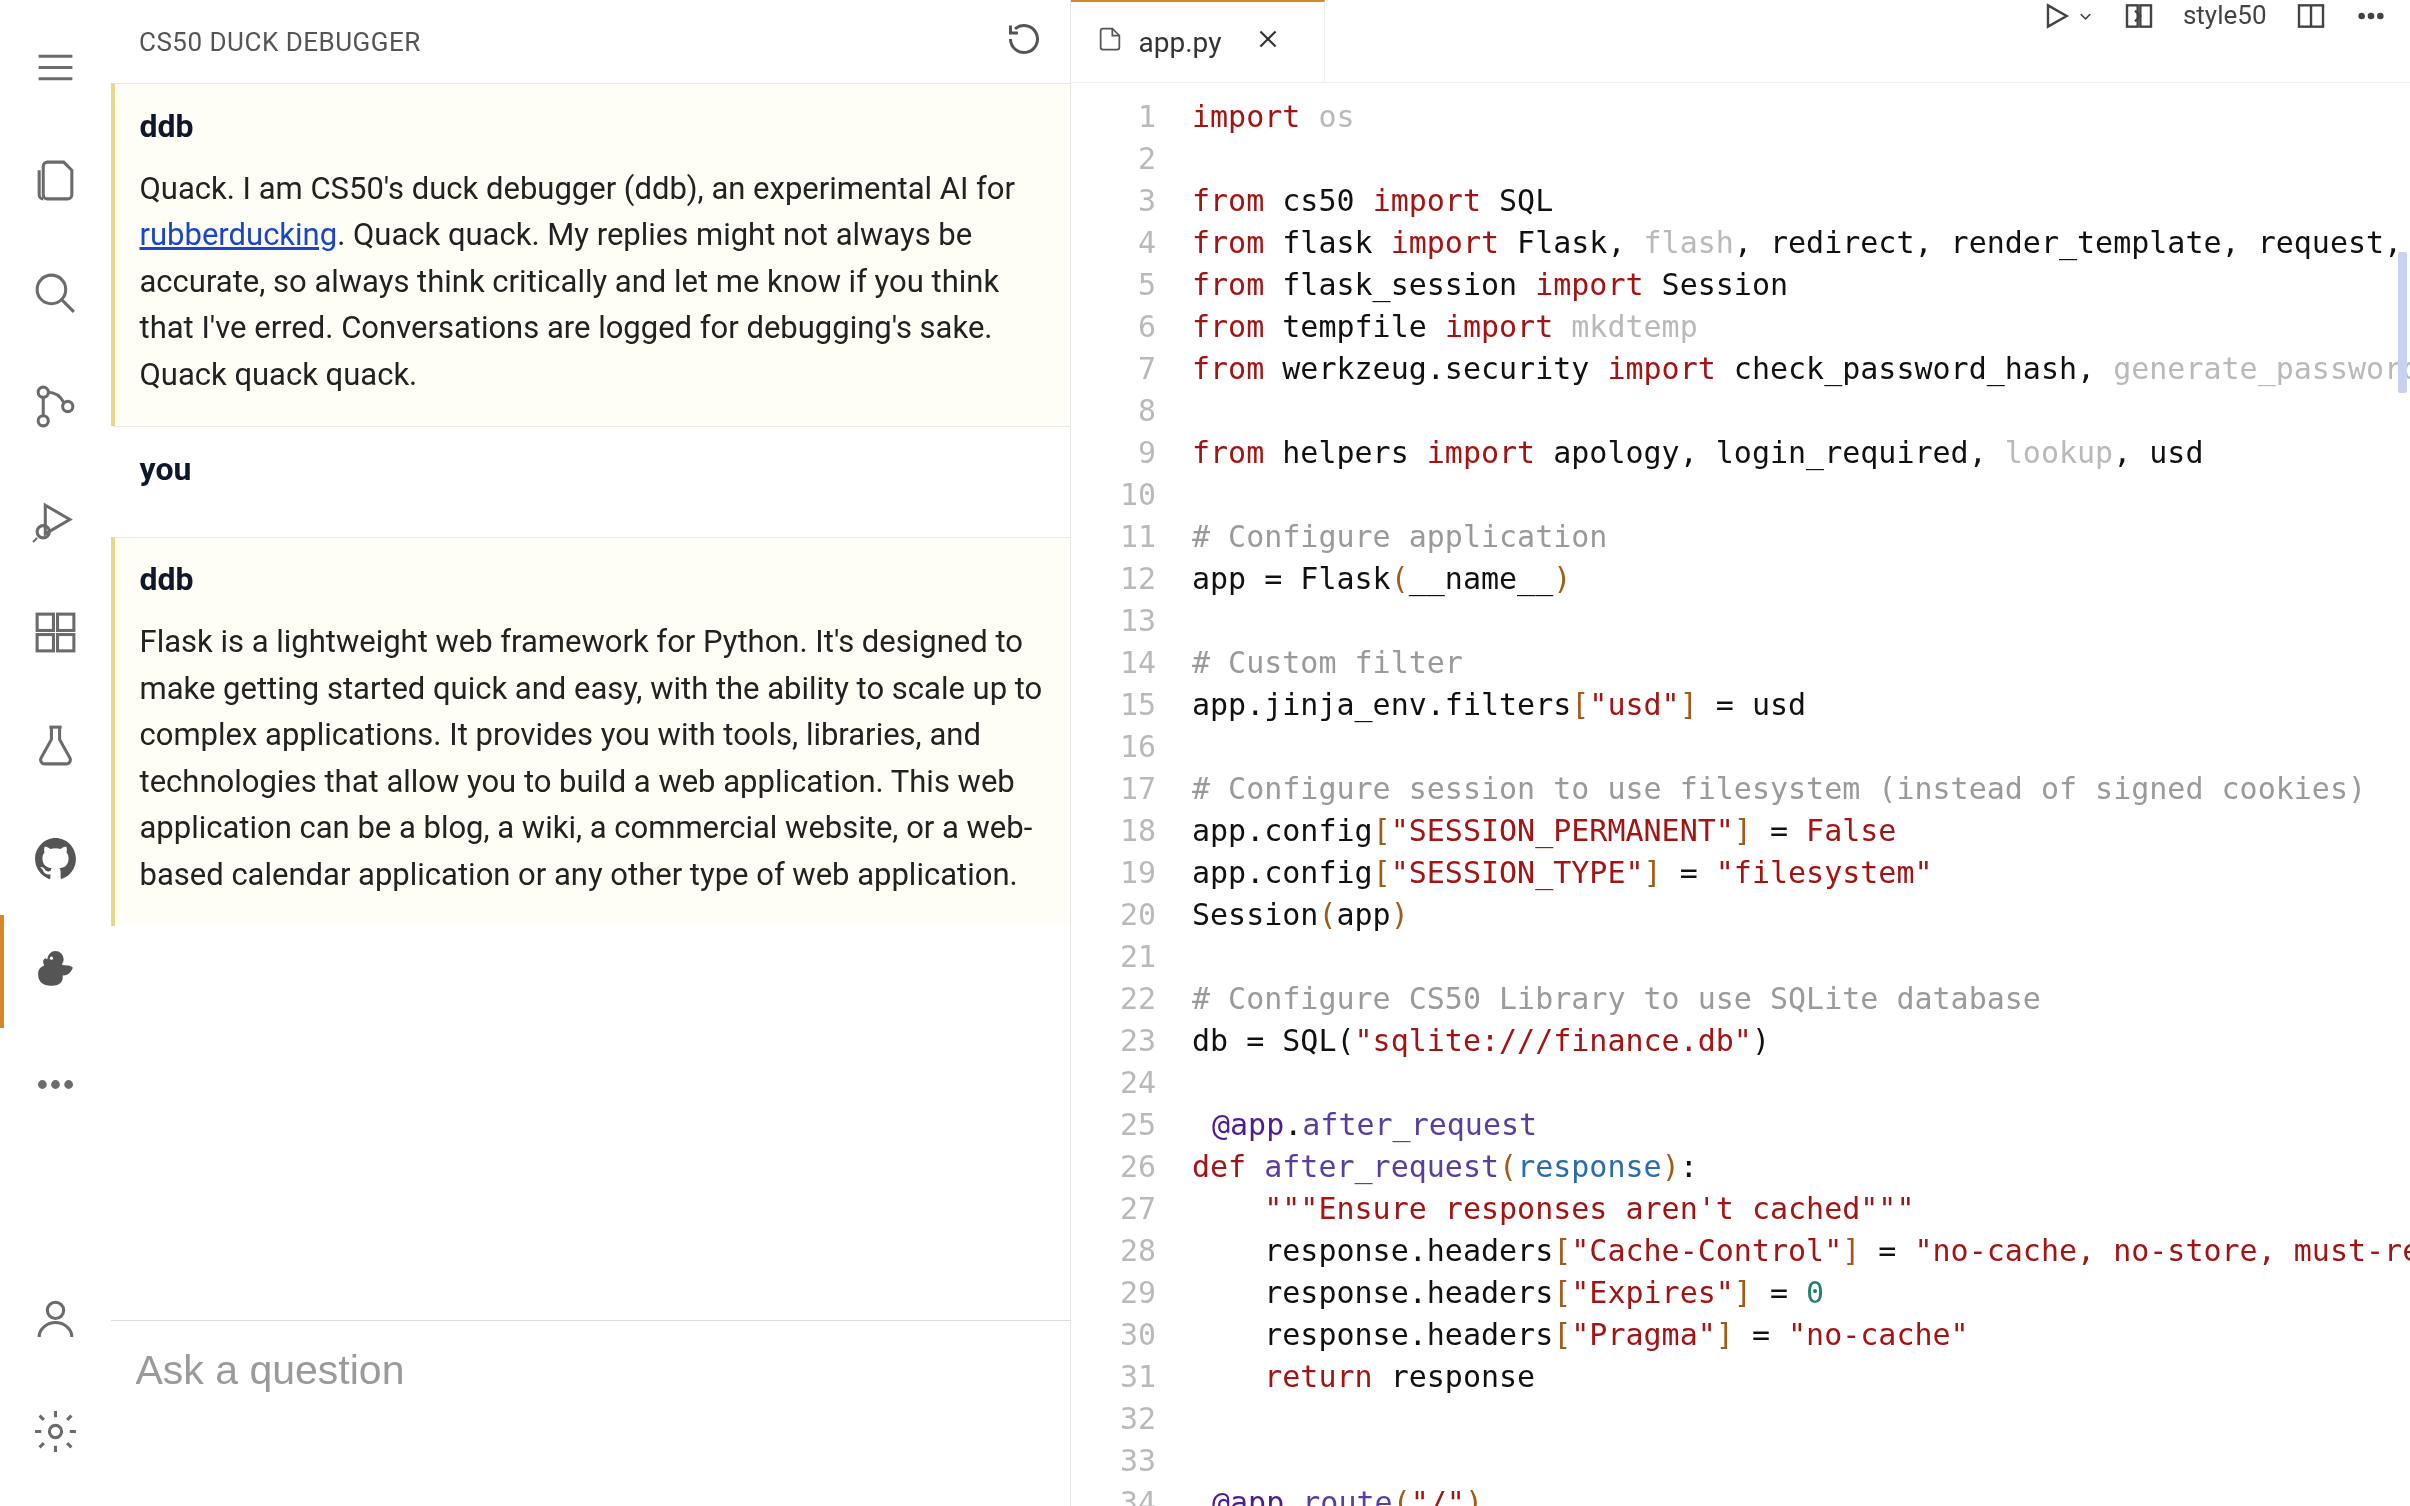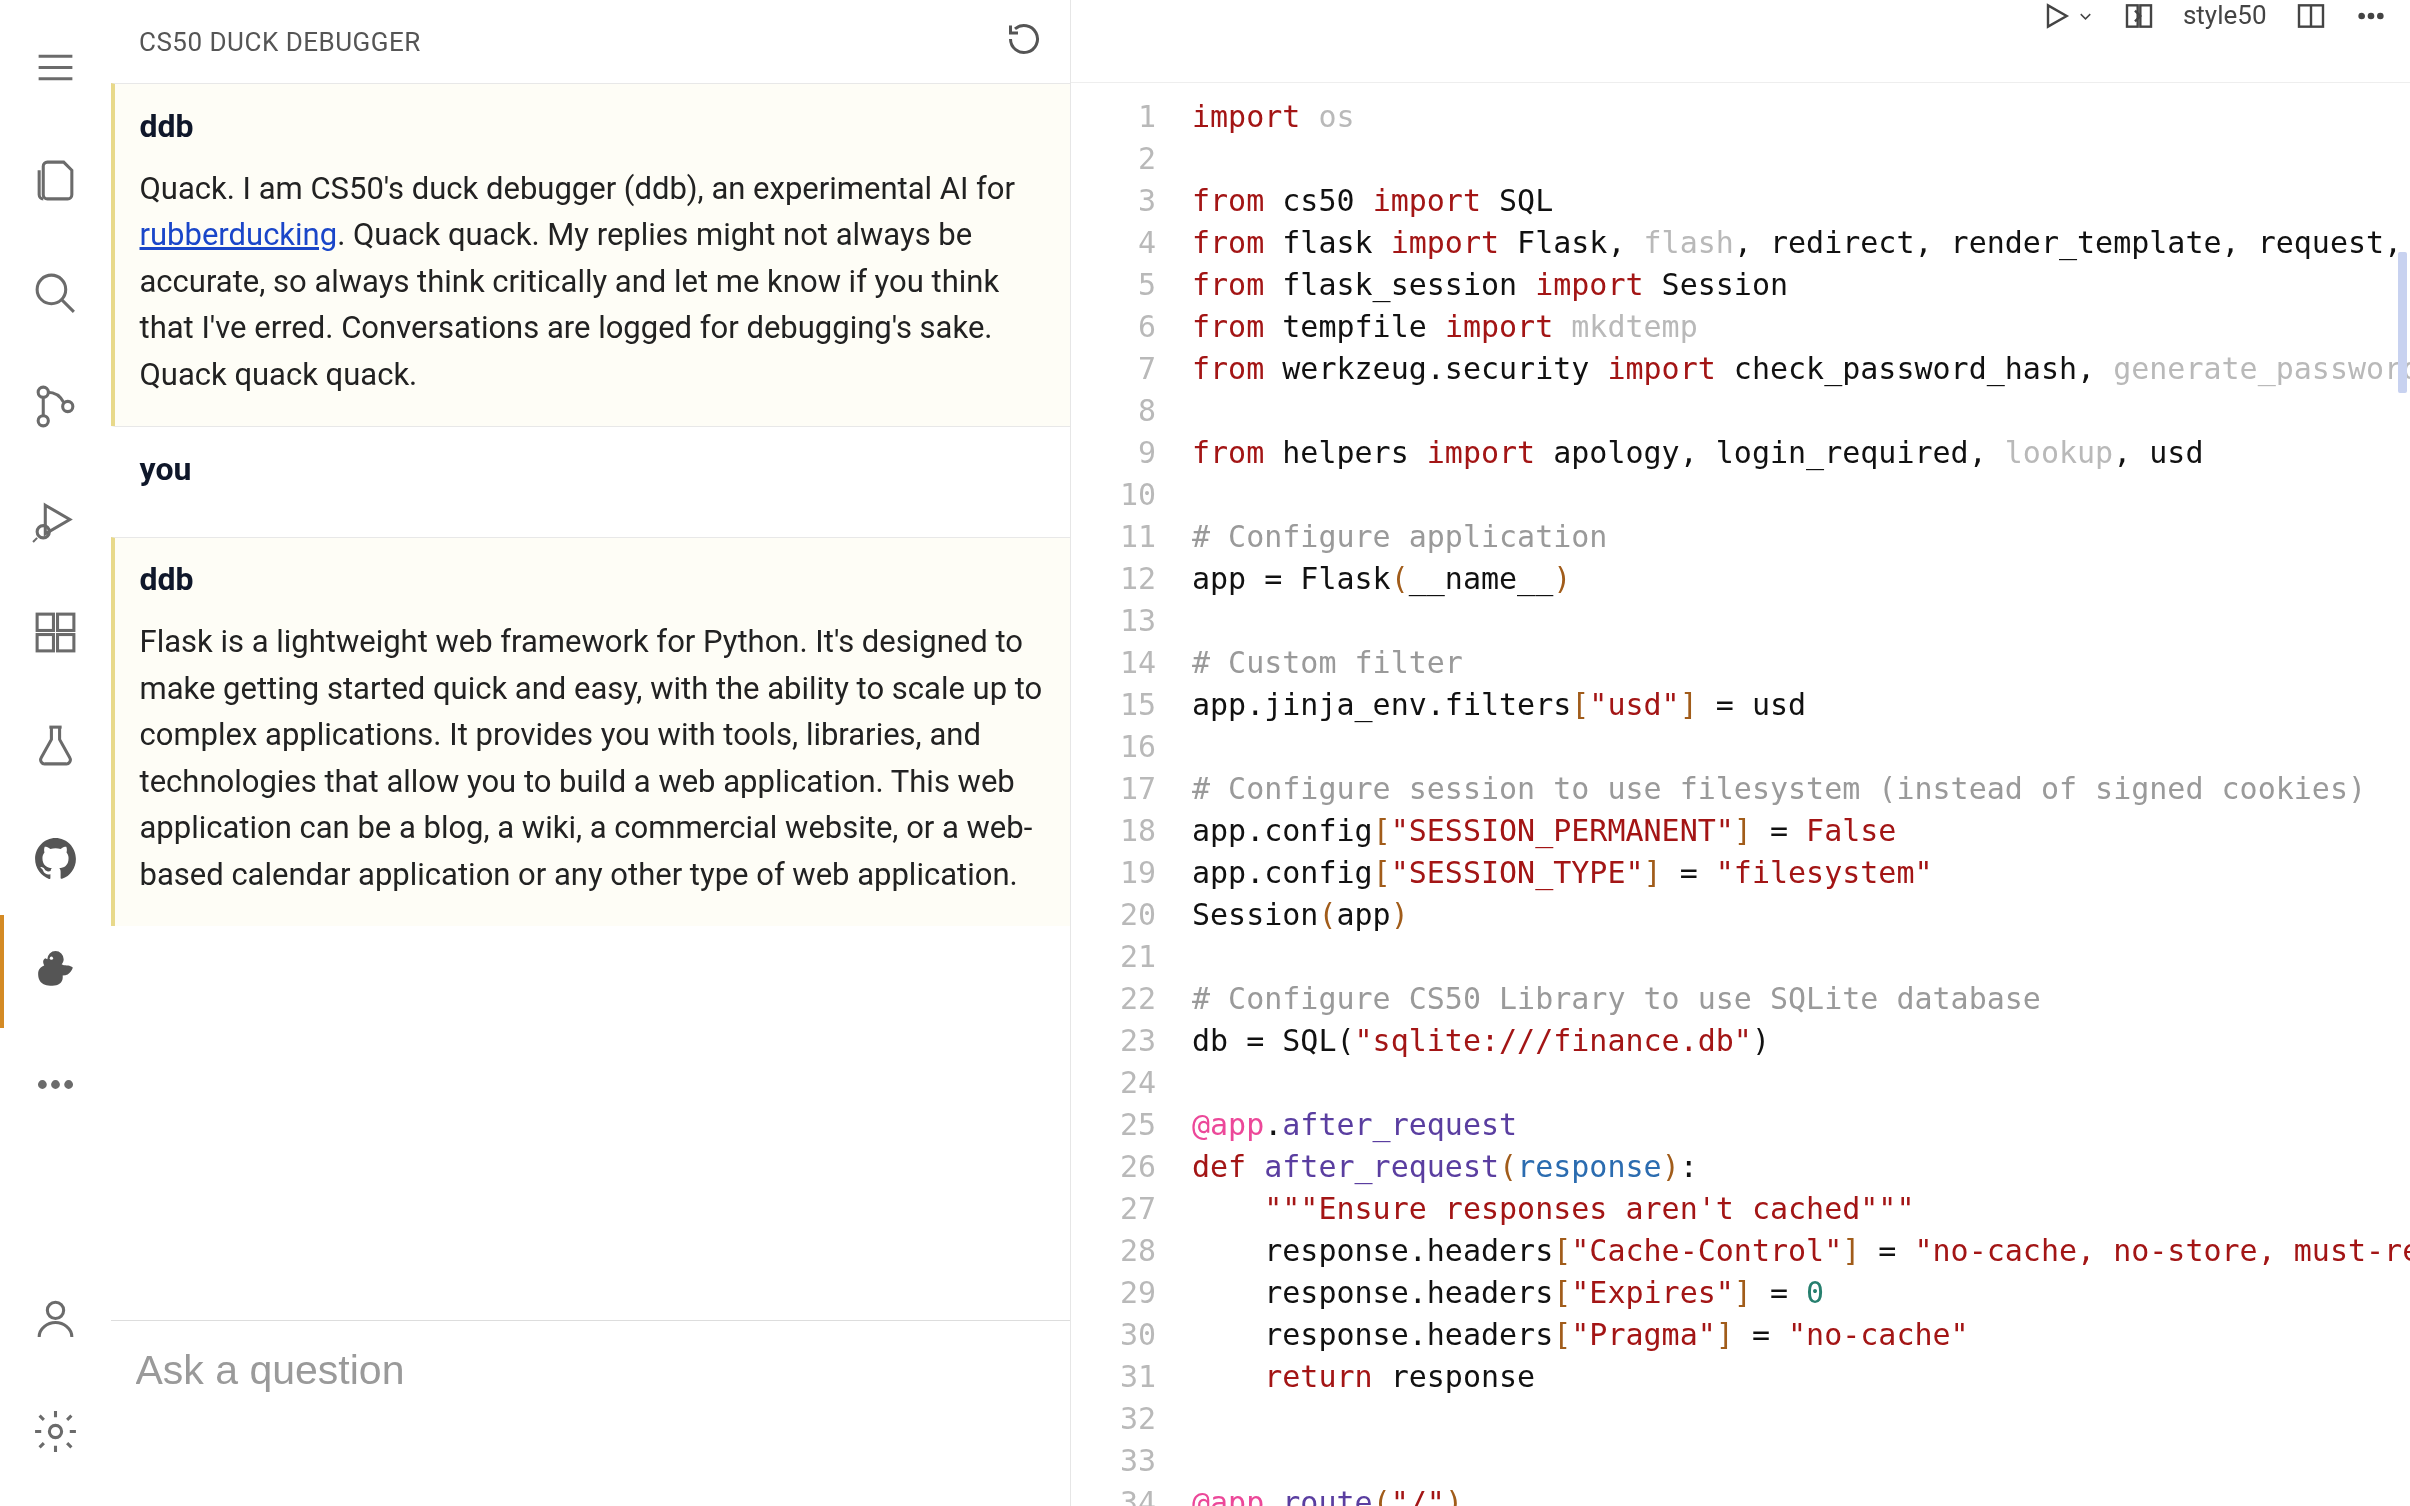--- a/index.html
+++ b/index.html
@@ -58,21 +58,21 @@
 
 
 .kw   { color:#a31515; }
 .str  { color:#a31515; }
 .num  { color:#267f6e; }
 .cmt  { color:#9a9a9a; }
 .call { color:#5a3ea0; }
 .param{ color:#2b6cb0; }
 .faded{ color:#b9b9b9; }
 .brn  { color:#a15c1a; }   
-.deco { color:#ec4899; }
+.deco { color:#4c1d95;margin-left:20px; }
 
 </style>
 </head>
 <body>
 
 <div class="app">
 
   <div class="activity-bar">
     <div class="top-icons">
       <div class="act-item small">
@@ -191,20 +191,35 @@
     </div>
 
     <div class="ask-box">
       <input type="text" placeholder="Ask a question" style="">
     </div>
   </div>
 
   <div class="editor-area">
 
     <div class="tab-bar">
+      <div class="tab">
+        <span class="file-icon">
+          <svg viewBox="0 0 24 24">
+              <path d="M14 3H6a2 2 0 0 0-2 2v14a2 2 0 0 0 2 2h12a2 2 0 0 0 2-2V9z"></path>
+              <polyline points="14 3 14 9 20 9"></polyline>
+            </svg>
+        </span>
+        <span>app.py</span>
+        <span class="close">
+          <svg viewBox="0 0 24 24">
+              <line x1="5" y1="5" x2="19" y2="19"></line>
+              <line x1="19" y1="5" x2="5" y2="19"></line>
+            </svg>
+        </span>
+      </div>
 
       <div class="tab-actions">
         <span class="ico run-group">
           <svg viewBox="0 0 24 24">
               <polygon points="6,4 20,12 6,20"></polygon>
             </svg>
           <svg viewBox="0 0 24 24" style="width:19px;height:19px">
               <polyline points="6 9 12 15 18 9"></polyline>
             </svg>
         </span>

